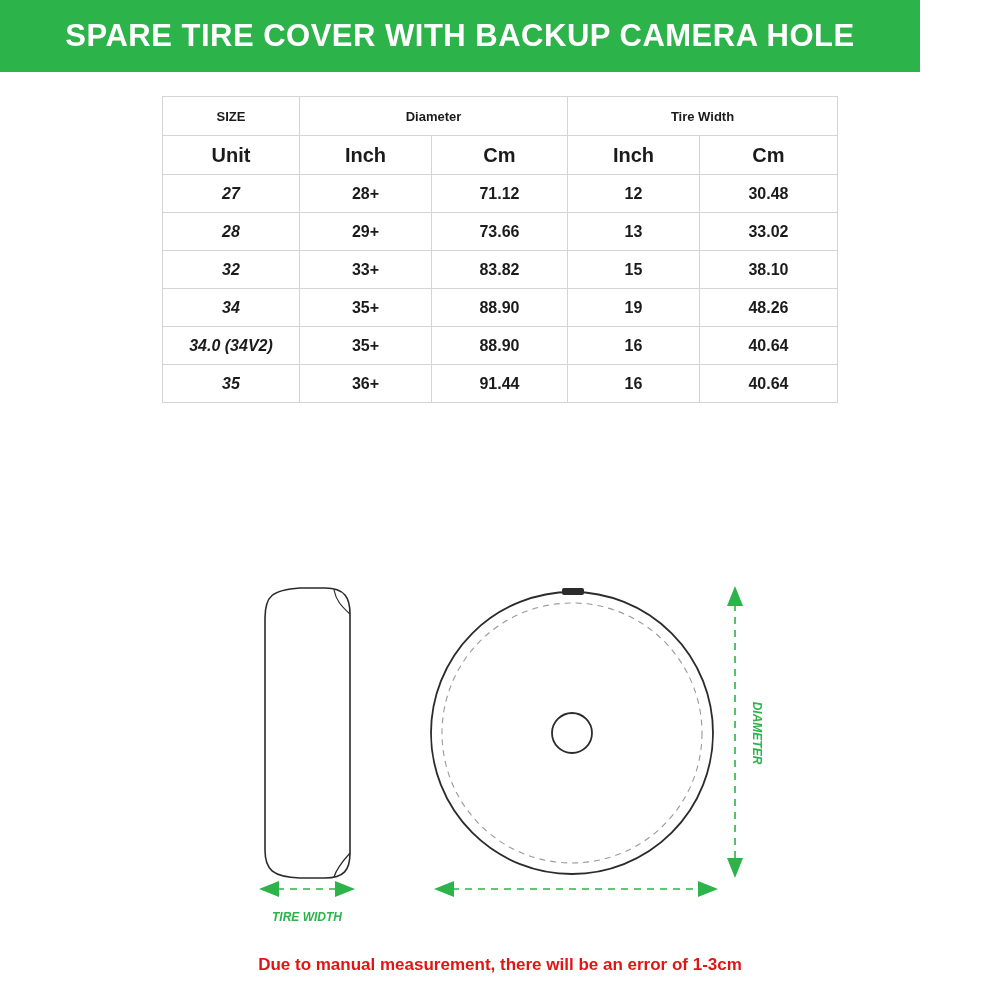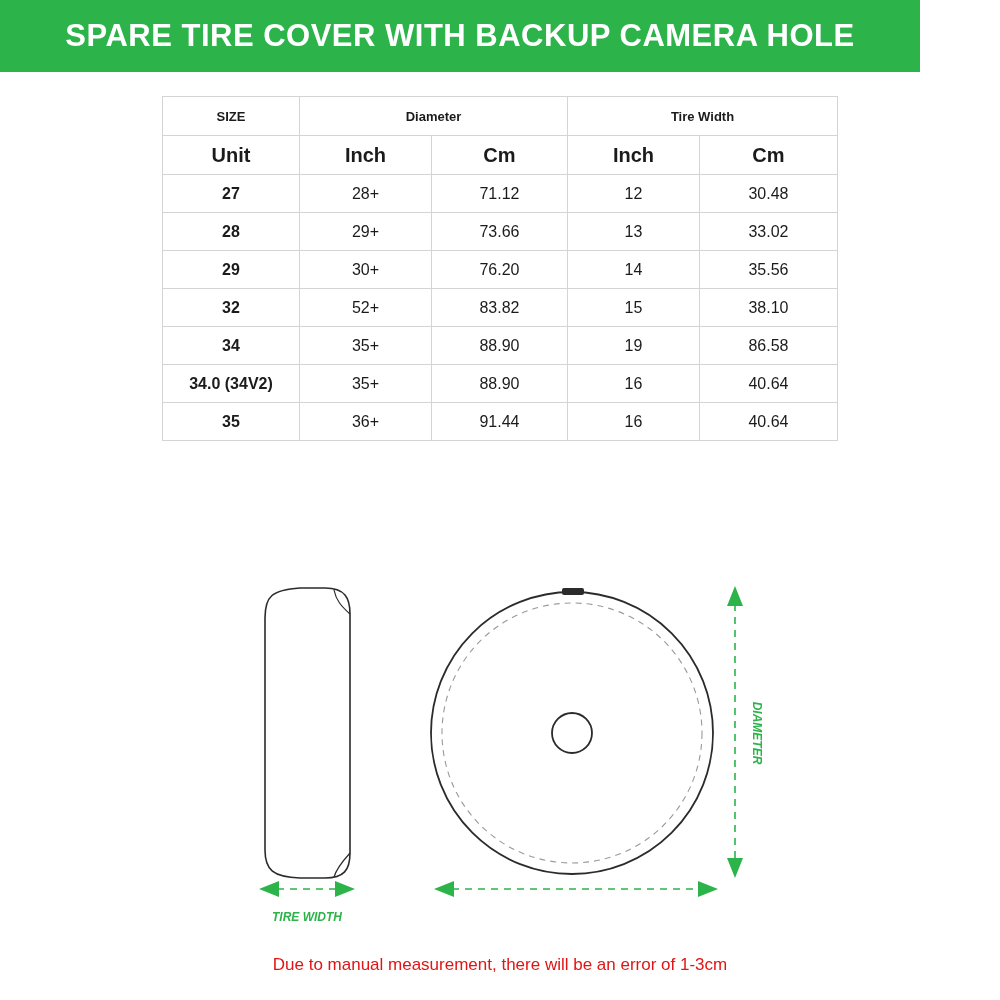--- a/index.html
+++ b/index.html
@@ -52,34 +52,35 @@
     table-layout: fixed;
   }
   table.size-table td,
   table.size-table th {
     border: 1px solid #d4d4d4;
     text-align: center;
     font-size: 16px;
     color: #1b1b1b;
     height: 37px;
     padding: 0 4px;
-    font-weight: normal;
+    font-weight: bold;
   }
   table.size-table .hdr-main td {
     font-weight: bold;
     font-size: 13px;
     height: 38px;
   }
   table.size-table .hdr-sub td {
     font-weight: bold;
     font-size: 20px;
     height: 38px;
   }
   table.size-table tbody tr td.col-size {
     font-weight: bold;
+    font-style: italic;
   }
   col.c1 { width: 136px; }
   col.c2 { width: 131px; }
   col.c3 { width: 135px; }
   col.c4 { width: 131px; }
   col.c5 { width: 137px; }
 
   
   .diagram {
     position: absolute;
@@ -93,21 +94,21 @@
   }
   
   .footer-note {
     position: absolute;
     left: 0;
     top: 955px;
     width: 1000px;
     text-align: center;
     color: #e11515;
     font-size: 17px;
-    font-weight: normal;
+    font-weight: bold;
   }
 </style>
 </head>
 <body>
 
 <div class="page">
 
   <div class="header-band" style="background: rgb(44, 179, 74);">
     <div class="header-title" style="color: rgb(255, 255, 255);">SPARE TIRE COVER WITH BACKUP CAMERA HOLE</div>
   </div>
@@ -142,39 +143,32 @@
             <td>30.48</td>
           </tr>
           <tr>
             <td class="col-size">28</td>
             <td>29+</td>
             <td>73.66</td>
             <td>13</td>
             <td>33.02</td>
           </tr>
           <tr>
-            <td class="col-size">29</td>
-            <td>30+</td>
-            <td>76.20</td>
-            <td>14</td>
-            <td>35.56</td>
-          </tr>
-          <tr>
             <td class="col-size">32</td>
-            <td>52+</td>
+            <td>33+</td>
             <td>83.82</td>
             <td>15</td>
             <td>38.10</td>
           </tr>
           <tr>
             <td class="col-size">34</td>
             <td>35+</td>
             <td>88.90</td>
             <td>19</td>
-            <td>86.58</td>
+            <td>48.26</td>
           </tr>
           <tr>
             <td class="col-size">34.0 (34V2)</td>
             <td>35+</td>
             <td>88.90</td>
             <td>16</td>
             <td>40.64</td>
           </tr>
           <tr>
             <td class="col-size">35</td>

